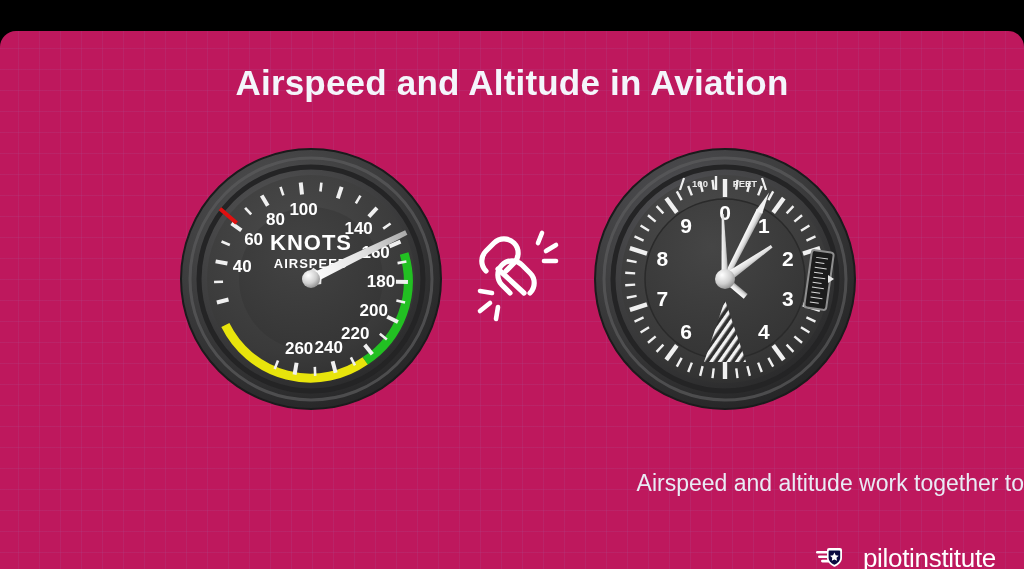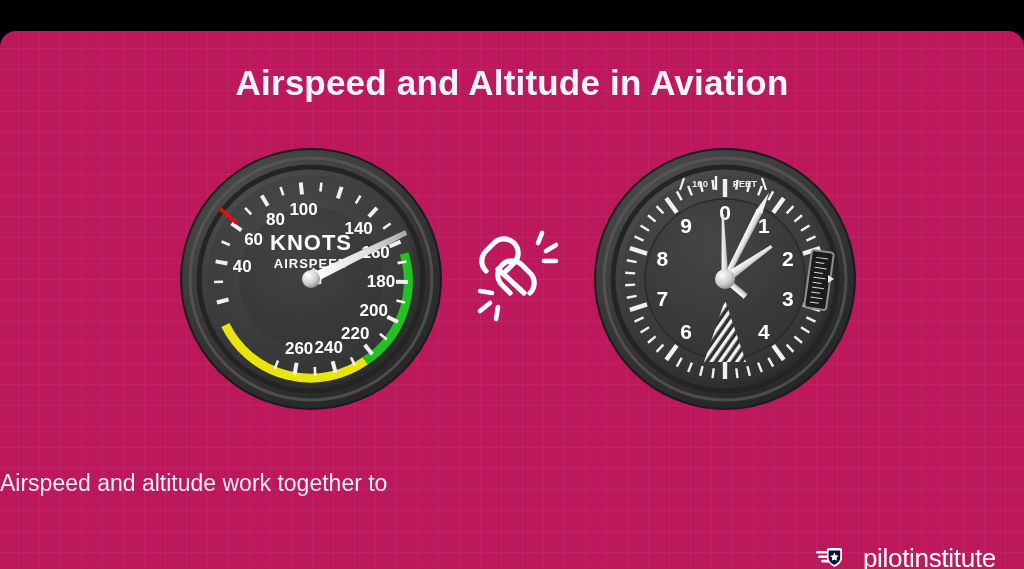--- a/index.html
+++ b/index.html
@@ -26,21 +26,21 @@
 
   #title{
     position:absolute; top:32px; left:0; width:1024px;
     text-align:center;
     font-size:35px; font-weight:bold; letter-spacing:.2px;
     color:#f4f5fb;
   }
 
   #caption{
     position:absolute; top:437px; left:0; width:1024px;
-    text-align:left;
+    text-align:right;
     font-size:23px; line-height:30px; color:#e9ebf5;
   }
   #caption .l{display:block;}
 
   
   .gauge{position:absolute; width:262px; height:262px;}
   #asi{left:180px; top:117px;}
   #alt{left:594px; top:117px;}
 
   .gauge svg{display:block;width:262px;height:262px;}

